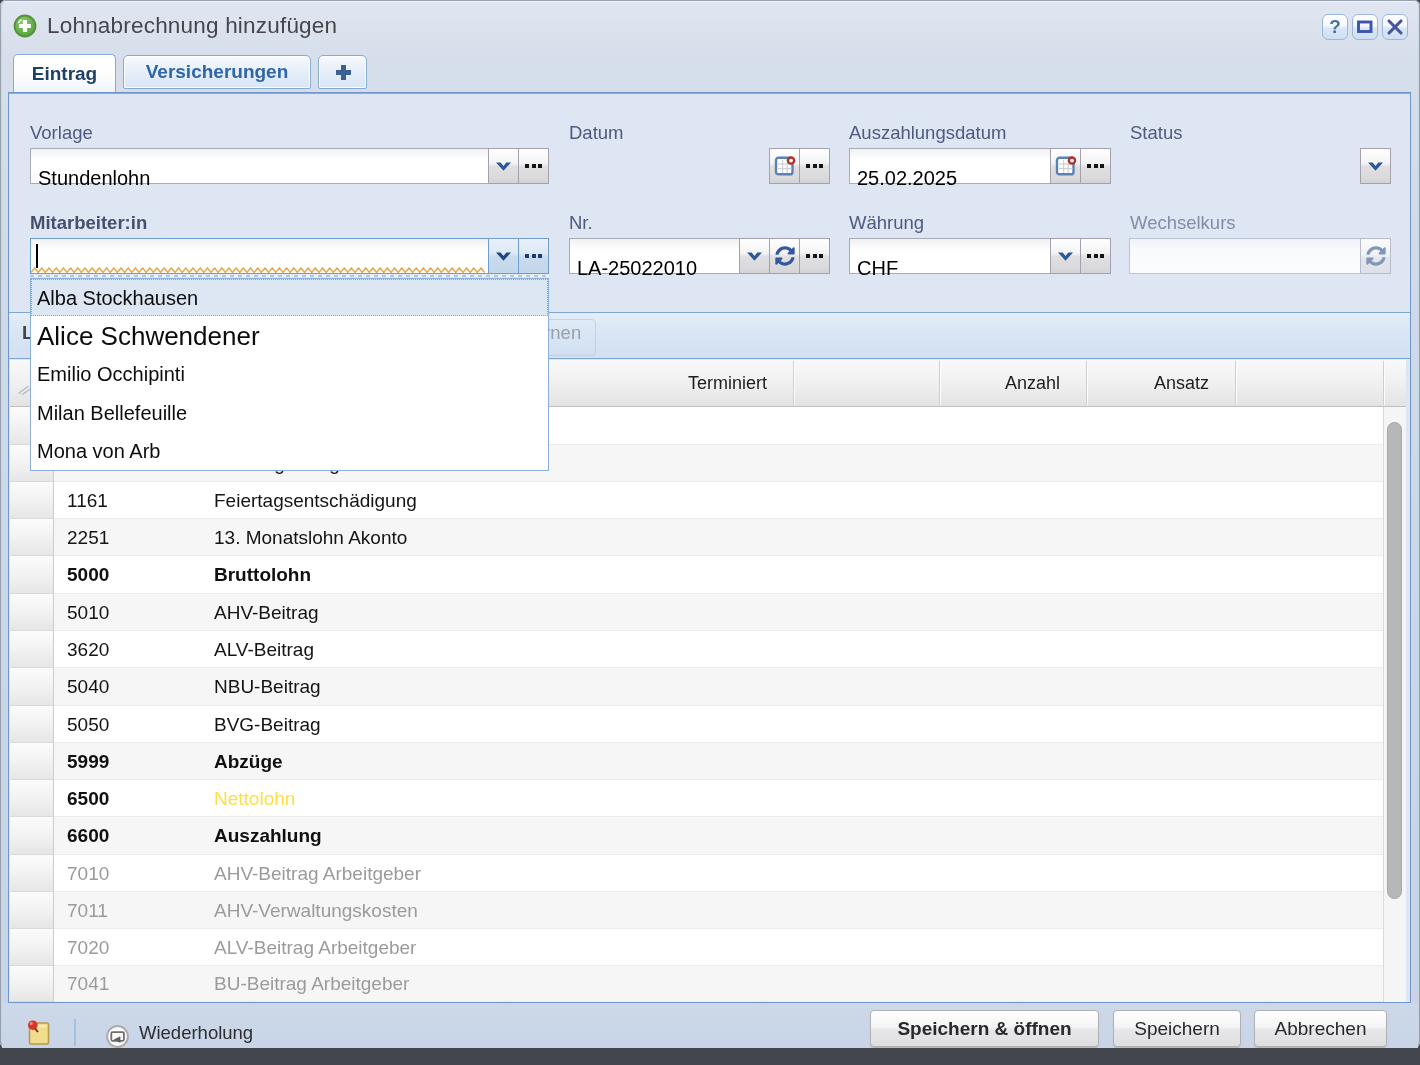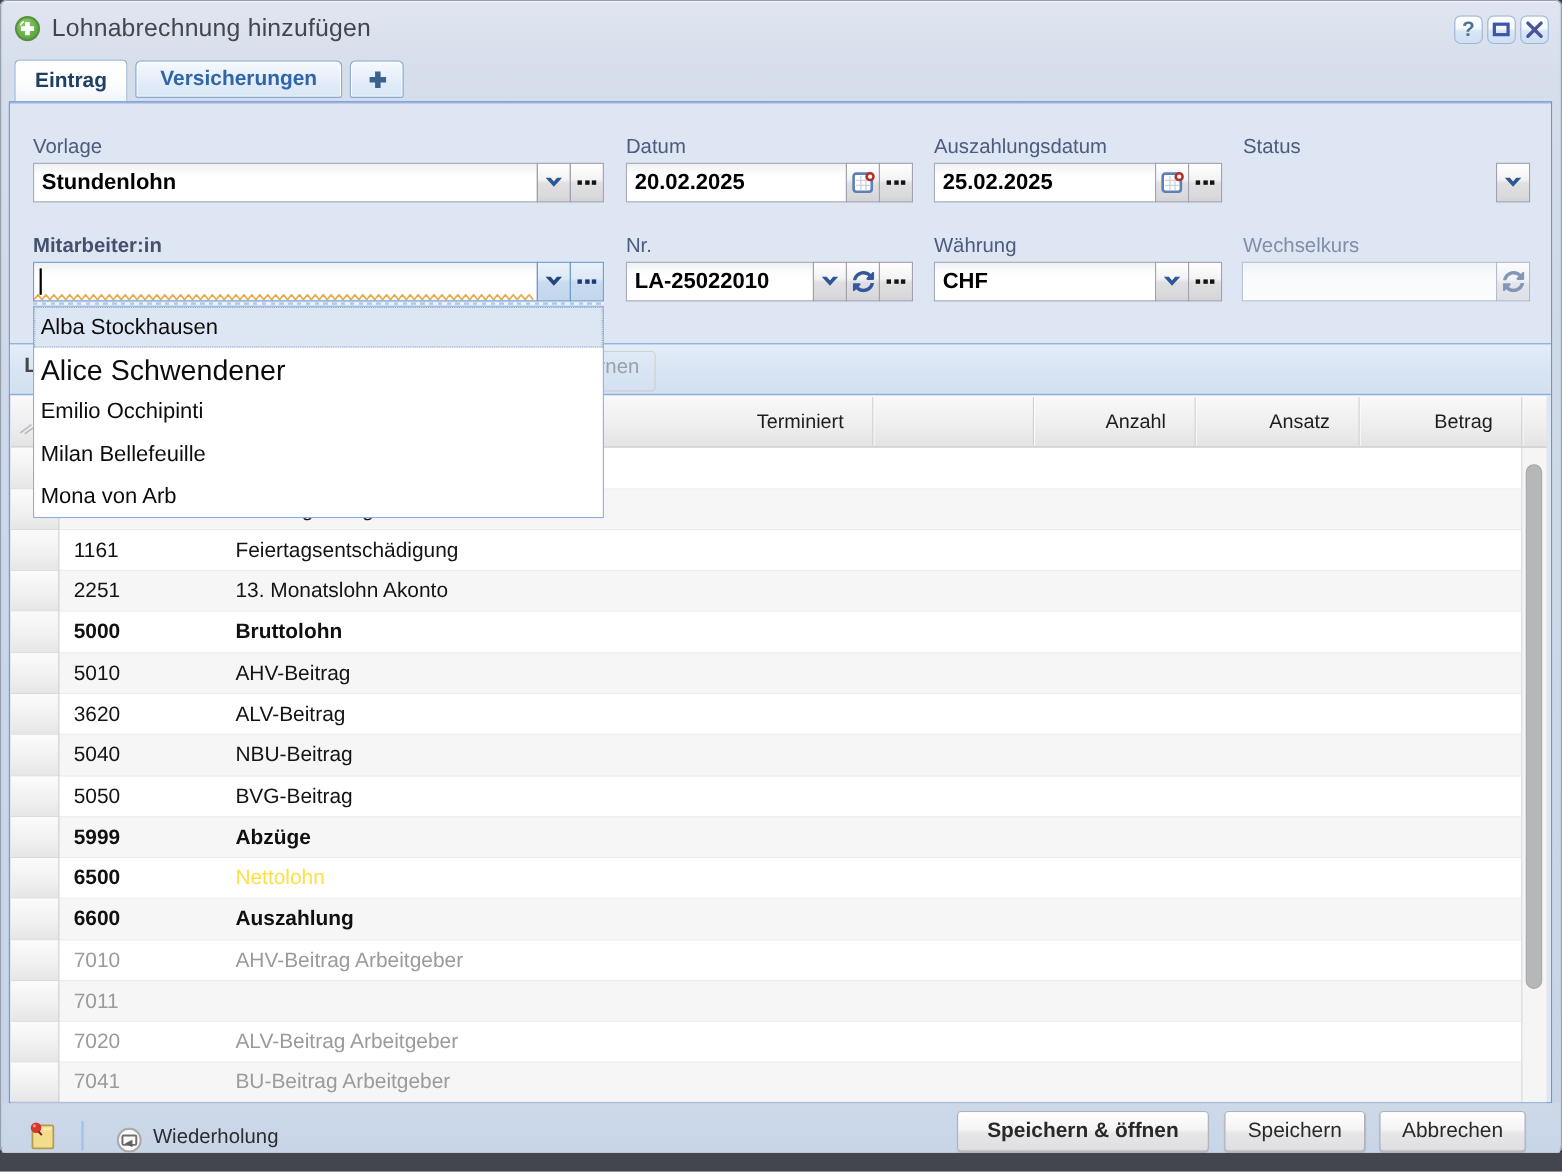--- a/index.html
+++ b/index.html
@@ -7,21 +7,21 @@
 .abs{position:absolute;}
 .win{position:absolute;inset:0;border-radius:6px;background:linear-gradient(180deg,#e0e6f1 0%,#d6deeb 6%,#d0dae9 25%,#cbd7e8 60%,#c8d4e6 100%);box-shadow:inset 0 0 0 1px #97a1ae,inset 0 2px 0 rgba(255,255,255,.5),inset 2px 0 0 rgba(200,209,222,.7),inset -2px 0 0 rgba(200,209,222,.7),inset 0 -4px 0 #8f99a8,inset 0 -5px 0 rgba(248,250,253,.85);}
 .ttl{position:absolute;left:47px;top:13px;font-size:22.5px;color:#43474c;letter-spacing:0.2px;}
 .wbtn{position:absolute;top:14px;width:26px;height:26px;border-radius:6px;border:1px solid #9cb6da;background:linear-gradient(180deg,#fefeff 0%,#f4f8fd 45%,#d9e7f7 55%,#cfe0f3 100%);}
 .tab{position:absolute;border:1px solid #8aabd1;border-bottom:none;border-radius:5px 5px 0 0;text-align:center;font-weight:bold;font-size:19px;}
 .tab.on{background:linear-gradient(180deg,#ffffff 0%,#fdfdfe 55%,#eff5fb 100%);color:#1e4064;z-index:6;}
 .tab.off{border-bottom:1px solid #8aabd1;border-radius:5px;border-bottom-left-radius:2px;border-bottom-right-radius:2px;background:linear-gradient(180deg,#f6fafd 0%,#e7effa 45%,#d8e6f5 100%);box-shadow:inset 0 0 0 1px rgba(255,255,255,.85);color:#2f66a8;z-index:4;}
 .body{position:absolute;left:8px;top:92px;width:1403px;height:911px;border:1px solid #6f95cd;background:#dee5f3;}
 .lbl{position:absolute;height:20px;font-size:18.5px;color:#4e5a7e;white-space:nowrap;}
 .inp{position:absolute;height:36px;border:1px solid #a9abb6;background:linear-gradient(180deg,#eef0f2 0,#fdfdfd 9px,#ffffff 14px);font-size:20px;color:#000;line-height:34px;white-space:nowrap;}
-.inp .tx{position:absolute;left:7px;top:0;font-weight:bold;}
+.inp .tx{position:absolute;left:7px;top:12px;}
 .tbtn{position:absolute;height:36px;border:1px solid #a3a0b0;background:linear-gradient(180deg,#ffffff 0%,#f3f3f4 42%,#e0e0e2 52%,#d9d9db 88%,#d3d3d6 100%);}
 .tbtn.blu{border-color:#6f9ecd;background:linear-gradient(180deg,#e9f1f9 0%,#dde9f5 42%,#c9dbee 52%,#c3d6eb 100%);}
 .hcell{position:absolute;top:360px;height:46px;line-height:46px;font-size:18px;color:#1d1d1d;text-align:right;}
 .hsep{position:absolute;top:361px;height:44px;width:1px;background:#cfcfcf;box-shadow:1px 0 0 #fdfdfd;}
 .rt{position:absolute;font-size:19px;white-space:nowrap;}
 .btm-btn{position:absolute;top:1010px;height:37px;border:1px solid #b2b2b4;border-radius:4px;background:linear-gradient(180deg,#ffffff 0%,#f4f4f4 45%,#e6e6e8 55%,#dfdfe1 100%);font-size:19px;color:#28292b;text-align:center;line-height:35px;box-shadow:0 1px 1px rgba(80,90,110,.25);}
 </style></head><body>
 <div id="root">
 <div class="win"></div>
 
@@ -79,23 +79,20 @@
           <path d="M1 0.5 L8.5 8.8 L16 0.5 L11.4 0.5 L8.5 3.9 L5.6 0.5 Z" fill="#2d5897"></path>
         </svg></div>
     </div>
 <div class="tbtn" style="left:518px;top:148px;width:31px;">
       <div style="position:absolute;left:50%;top:50%;width:17px;height:4px;margin:-2px 0 0 -8.5px">
         <i style="position:absolute;left:0;top:0;width:4px;height:4px;background:#141414"></i>
         <i style="position:absolute;left:6.5px;top:0;width:4px;height:4px;background:#141414"></i>
         <i style="position:absolute;left:13px;top:0;width:4px;height:4px;background:#141414"></i>
       </div>
     </div>
-<div class="inp" style="left:569px;top:148px;width:201px">
-      <span class="tx">20.02.2025</span>
-    </div>
 <div class="tbtn" style="left:769px;top:148px;width:31px;">
       <div style="position:absolute;left:50%;top:50%;width:22px;height:22px;margin:-11.0px 0 0 -11.0px"><svg width="22" height="22" viewBox="0 0 22 22">
           <rect x="2" y="2.8" width="16.5" height="16.5" rx="2.4" fill="#fff" stroke="#5b82b6" stroke-width="2.4"></rect>
           <line x1="4" y1="9" x2="17.5" y2="9" stroke="#ccd1d9" stroke-width="1.2"></line>
           <line x1="4" y1="13.6" x2="17.5" y2="13.6" stroke="#ccd1d9" stroke-width="1.2"></line>
           <line x1="8.6" y1="5" x2="8.6" y2="18" stroke="#ccd1d9" stroke-width="1.2"></line>
           <line x1="13.2" y1="5" x2="13.2" y2="18" stroke="#ccd1d9" stroke-width="1.2"></line>
           <circle cx="17" cy="5.6" r="3.1" fill="#fff" stroke="#b23028" stroke-width="2.3"></circle>
         </svg></div>
     </div>
@@ -206,21 +203,20 @@
       <path d="M5.5 12.5 L13 7" stroke="#b3b9c2" stroke-width="1.4"></path>
     </svg>
 <div class="hsep" style="left:793px"></div>
 <div class="hsep" style="left:939px"></div>
 <div class="hsep" style="left:1086px"></div>
 <div class="hsep" style="left:1235px"></div>
 <div class="hsep" style="left:1383px"></div>
 <div class="hcell" style="left:573px;width:194px">Terminiert</div>
 <div class="hcell" style="left:866px;width:194px">Anzahl</div>
 <div class="hcell" style="left:1015px;width:194px">Ansatz</div>
-<div class="hcell" style="left:1163px;width:194px">Betrag</div>
 <div class="abs" style="left:10px;top:407.0px;width:1373px;height:38.0px;background:#ffffff;border-bottom:1px solid #ececec"></div>
 <div class="abs" style="left:10px;top:407.0px;width:44px;height:38.0px;background:linear-gradient(180deg,#fbfbfb 0%,#f1f1f1 55%,#e6e6e6 100%);border-right:1px solid #cccccc;border-bottom:1px solid #d9d9d9"></div>
 <div class="rt" style="left:67px;top:407.0px;height:38.0px;line-height:37.3px;color:#141414">1100</div>
 <div class="rt" style="left:214px;top:407.0px;height:38.0px;line-height:37.3px;color:#141414">Grundlohn Stunden</div>
 <div class="abs" style="left:10px;top:445.0px;width:1373px;height:37.0px;background:#f6f6f7;border-bottom:1px solid #ececec"></div>
 <div class="abs" style="left:10px;top:445.0px;width:44px;height:37.0px;background:linear-gradient(180deg,#fbfbfb 0%,#f1f1f1 55%,#e6e6e6 100%);border-right:1px solid #cccccc;border-bottom:1px solid #d9d9d9"></div>
 <div class="rt" style="left:67px;top:445.0px;height:37.0px;line-height:37.0px;color:#141414">1160</div>
 <div class="rt" style="left:214px;top:445.0px;height:37.0px;line-height:37.0px;color:#141414">Sonntagszulage</div>
 <div class="abs" style="left:10px;top:482.0px;width:1373px;height:37.0px;background:#ffffff;border-bottom:1px solid #ececec"></div>
 <div class="abs" style="left:10px;top:482.0px;width:44px;height:37.0px;background:linear-gradient(180deg,#fbfbfb 0%,#f1f1f1 55%,#e6e6e6 100%);border-right:1px solid #cccccc;border-bottom:1px solid #d9d9d9"></div>
@@ -262,20 +258,21 @@
 <div class="abs" style="left:10px;top:817.0px;width:44px;height:38.0px;background:linear-gradient(180deg,#fbfbfb 0%,#f1f1f1 55%,#e6e6e6 100%);border-right:1px solid #cccccc;border-bottom:1px solid #d9d9d9"></div>
 <div class="rt" style="left:67px;top:817.0px;height:38.0px;line-height:37.3px;font-weight:bold;color:#101010">6600</div>
 <div class="rt" style="left:214px;top:817.0px;height:38.0px;line-height:37.3px;font-weight:bold;color:#101010">Auszahlung</div>
 <div class="abs" style="left:10px;top:855.0px;width:1373px;height:37.0px;background:#ffffff;border-bottom:1px solid #ececec"></div>
 <div class="abs" style="left:10px;top:855.0px;width:44px;height:37.0px;background:linear-gradient(180deg,#fbfbfb 0%,#f1f1f1 55%,#e6e6e6 100%);border-right:1px solid #cccccc;border-bottom:1px solid #d9d9d9"></div>
 <div class="rt" style="left:67px;top:855.0px;height:37.0px;line-height:37.0px;color:#9b9b9b">7010</div>
 <div class="rt" style="left:214px;top:855.0px;height:37.0px;line-height:37.0px;color:#9b9b9b">AHV-Beitrag Arbeitgeber</div>
 <div class="abs" style="left:10px;top:892.0px;width:1373px;height:37.0px;background:#f6f6f7;border-bottom:1px solid #ececec"></div>
 <div class="abs" style="left:10px;top:892.0px;width:44px;height:37.0px;background:linear-gradient(180deg,#fbfbfb 0%,#f1f1f1 55%,#e6e6e6 100%);border-right:1px solid #cccccc;border-bottom:1px solid #d9d9d9"></div>
 <div class="rt" style="left:67px;top:892.0px;height:37.0px;line-height:37.0px;color:#9b9b9b">7011</div>
+<div class="rt" style="left:214px;top:892.0px;height:37.0px;line-height:37.0px;color:#9b9b9b">AHV-Verwaltungskosten</div>
 <div class="abs" style="left:10px;top:929.0px;width:1373px;height:37.0px;background:#ffffff;border-bottom:1px solid #ececec"></div>
 <div class="abs" style="left:10px;top:929.0px;width:44px;height:37.0px;background:linear-gradient(180deg,#fbfbfb 0%,#f1f1f1 55%,#e6e6e6 100%);border-right:1px solid #cccccc;border-bottom:1px solid #d9d9d9"></div>
 <div class="rt" style="left:67px;top:929.0px;height:37.0px;line-height:37.0px;color:#9b9b9b">7020</div>
 <div class="rt" style="left:214px;top:929.0px;height:37.0px;line-height:37.0px;color:#9b9b9b">ALV-Beitrag Arbeitgeber</div>
 <div class="abs" style="left:10px;top:966.0px;width:1373px;height:36.0px;background:#f6f6f7;border-bottom:1px solid #ececec"></div>
 <div class="abs" style="left:10px;top:966.0px;width:44px;height:36.0px;background:linear-gradient(180deg,#fbfbfb 0%,#f1f1f1 55%,#e6e6e6 100%);border-right:1px solid #cccccc;border-bottom:1px solid #d9d9d9"></div>
 <div class="rt" style="left:67px;top:966.0px;height:36.0px;line-height:36.0px;color:#9b9b9b">7041</div>
 <div class="rt" style="left:214px;top:966.0px;height:36.0px;line-height:36.0px;color:#9b9b9b">BU-Beitrag Arbeitgeber</div>
 <div class="abs" style="left:1383px;top:407px;width:23px;height:595px;background:#f5f5f5;border-left:1px solid #dadada"></div>
 <div class="abs" style="left:1387px;top:422px;width:15px;height:477px;border-radius:8px;background:#b5b7b9;border:1px solid #a6a8aa"></div>

